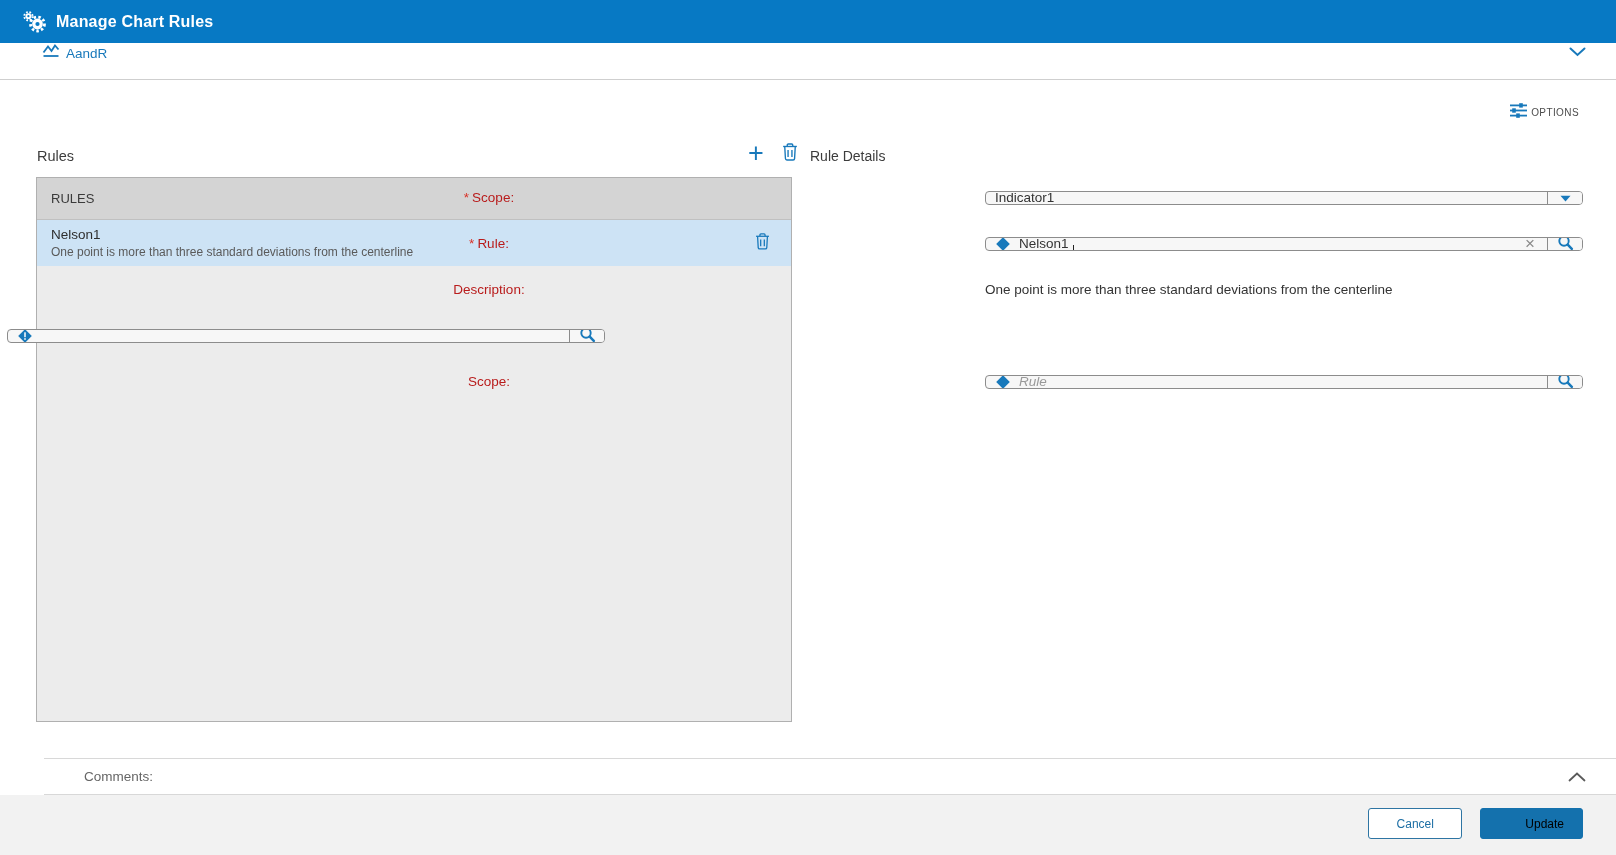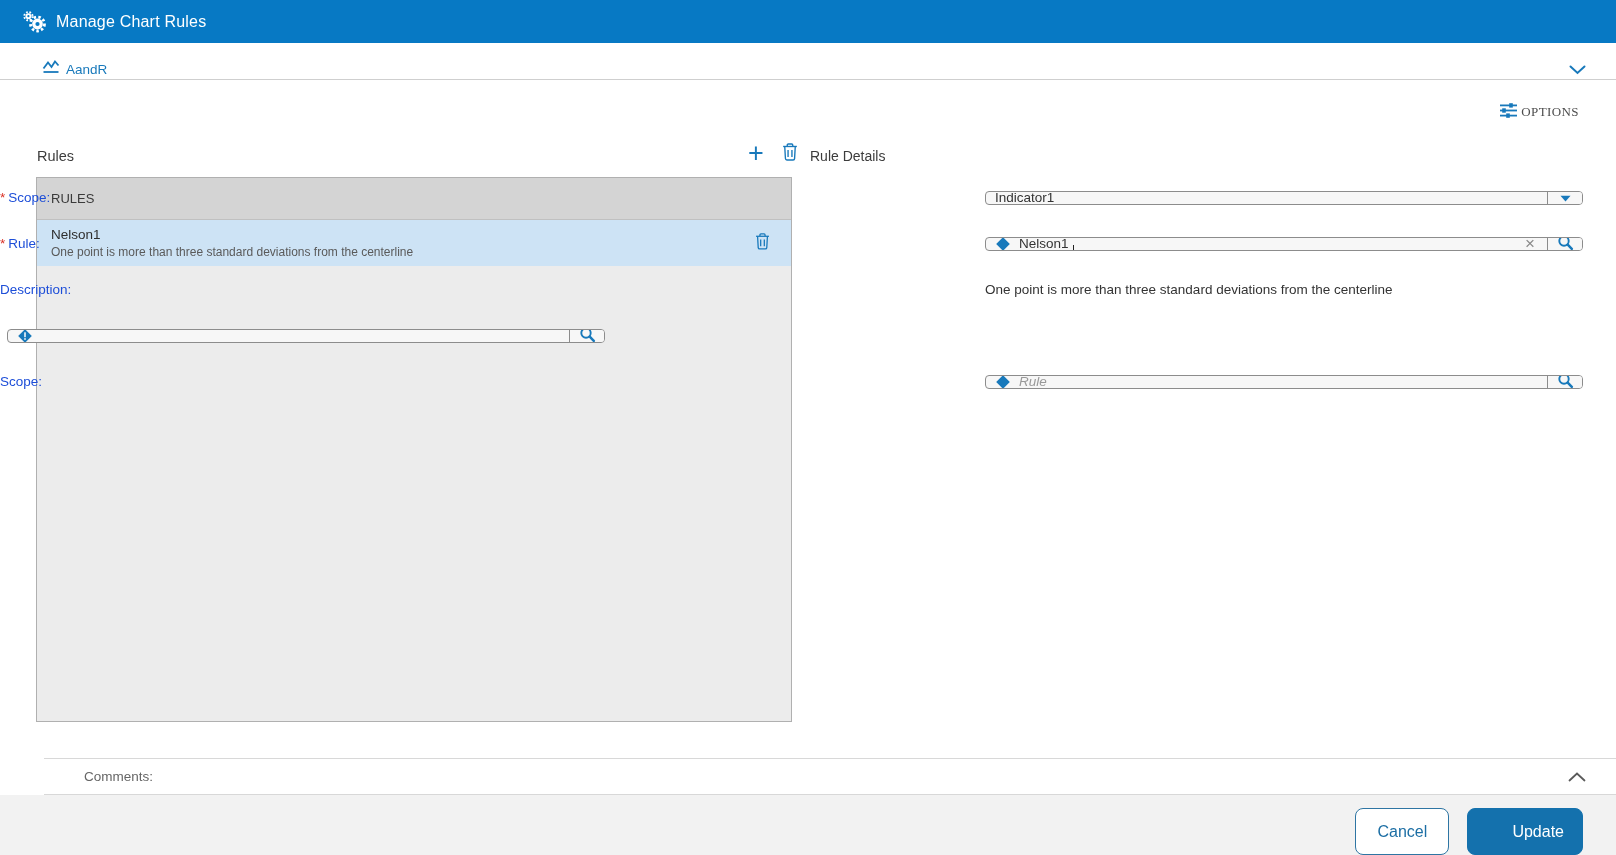--- a/index.html
+++ b/index.html
@@ -9,37 +9,37 @@
     background:#ffffff; color:#333; position:relative;
   }
   .app { position:absolute; inset:0; width:1616px; height:855px; background:#fff; }
 
   
   .titlebar {
     position:absolute; top:0; left:0; right:0; height:43px;
     background:#0779c4; display:flex; align-items:center; padding-left:23px;
   }
   .titlebar .gear-wrap { width:24px; height:24px; margin-right:9px; display:flex; align-items:center; justify-content:center; }
-  .titlebar h1 { color:#fff; font-size:16px; font-weight:400; letter-spacing:.2px; }
+  .titlebar h1 { color:#fff; font-size:16px; font-weight:700; letter-spacing:.2px; }
 
   
   .crumb-bar {
     position:absolute; top:43px; left:0; right:0; height:37px; background:#fff;
-    border-bottom:1px solid #cfcfcf; display:flex; align-items:flex-end; padding:0 20px 0 42px;
+    border-bottom:1px solid #cfcfcf; display:flex; align-items:flex-start; padding:0 20px 0 42px;
   }
   .crumb-link { display:flex; align-items:center; gap:6px; cursor:pointer; }
   .crumb-link span.txt { color:#1879bb; font-size:13.5px; }
   .crumb-chevron { margin-left:auto; margin-right:8px; width:22px; height:18px; display:flex; align-items:center; justify-content:center; cursor:pointer; }
 
   
   .options-btn {
     position:absolute; top:100px; right:37px; height:24px;
     display:flex; align-items:center; gap:3px; background:none; border:none; cursor:pointer;
   }
-  .options-btn .lbl { font-size:13px; color:#4d4d4d; letter-spacing:.4px; font-family:Liberation Serif, serif; }
+  .options-btn .lbl { font-size:10px; color:#4d4d4d; letter-spacing:.4px; font-family:Liberation Sans, sans-serif; }
 
   
   .rules-heading { position:absolute; left:37px; top:148px; font-size:14.5px; color:#3c3c3c; }
   .details-heading { position:absolute; left:810px; top:148px; font-size:14px; color:#3c3c3c; }
 
   
   .panel-actions { position:absolute; top:140px; left:744px; display:flex; align-items:center; gap:10px; }
   .icon-btn { background:none; border:none; cursor:pointer; width:24px; height:26px; display:flex; align-items:center; justify-content:center; }
   .plus-glyph { color:#1879bb; font-size:27px; font-weight:300; line-height:22px; font-family:"Liberation Sans",sans-serif; }
 
@@ -58,21 +58,21 @@
     display:flex; align-items:center; cursor:pointer;
   }
   .list-row .row-text { flex:1 1 auto; }
   .row-name { font-size:13.5px; color:#2e2e2e; margin-bottom:3px; }
   .row-desc { font-size:12px; color:#5a5a5a; }
   .row-trash { background:none; border:none; cursor:pointer; width:22px; height:22px; display:flex; align-items:center; justify-content:center; margin-right:6px; }
 
   
   .form { position:absolute; left:0; top:182px; }
   .form-row { display:flex; align-items:center; height:31px; margin-bottom:15px; }
-  .form-label { width:978px; text-align:left; font-size:13.5px; color:#1d4ed8; flex:0 0 auto; }
+  .form-label { width:978px; text-align:center; font-size:13.5px; color:#b91c1c; flex:0 0 auto; }
   .form-label.required::before { content:"*"; color:#d93025; margin-right:3px; font-size:13.5px; }
   .field-wrap {
     margin-left:7px; width:598px; height:14px; display:flex; align-items:stretch;
     border:1px solid #8c8c8c; border-radius:4px; background:#f7f7f7; overflow:hidden; position:relative;
   }
   .field-main { flex:1 1 auto; display:flex; align-items:center; padding:0 8px 0 9px; min-width:0; }
   .field-btn {
     flex:0 0 35px; border:none; border-left:1px solid #8c8c8c; background:#f7f7f7;
     display:flex; align-items:center; justify-content:center; cursor:pointer;
   }
@@ -95,23 +95,23 @@
     display:flex; align-items:center; padding:0 20px 0 40px; cursor:pointer;margin-left:44px;
   }
   .comments-bar .lbl { font-size:13.5px; color:#666; }
   .comments-chevron { margin-left:auto; margin-right:8px; width:22px; height:16px; display:flex; align-items:center; justify-content:center; }
 
   
   .footer {
     position:absolute; left:0; right:0; top:795px; bottom:0; background:#f2f2f2;
     display:flex; align-items:flex-start; justify-content:flex-end; gap:18px; padding:13px 33px 0 0;
   }
-  .btn { height:47px; min-width:94px; padding:0 18px; border-radius:8px; font-size:16px; cursor:pointer; font-family:"Liberation Sans",sans-serif; }
+  .btn { height:31px; min-width:94px; padding:0 18px; border-radius:3px; font-size:12px; cursor:pointer; font-family:"Liberation Sans",sans-serif; }
   .btn-cancel { background:#fff; border:1px solid #2e75a3; color:#1c6ea4; }
-  .btn-update { background:#1471ad; border:1px solid #1471ad; color:#ffffff; font-weight:400;padding-left:44px; }
+  .btn-update { background:#1471ad; border:1px solid #1471ad; color:#000000; font-weight:400;padding-left:44px; }
 </style>
 </head>
 <body>
 
 <div class="app">
 
   <header class="titlebar">
     <span class="gear-wrap">
       <svg width="24" height="24" viewBox="0 0 24 24">
         <circle cx="14.5" cy="14" r="5.4" fill="#fff"></circle>

